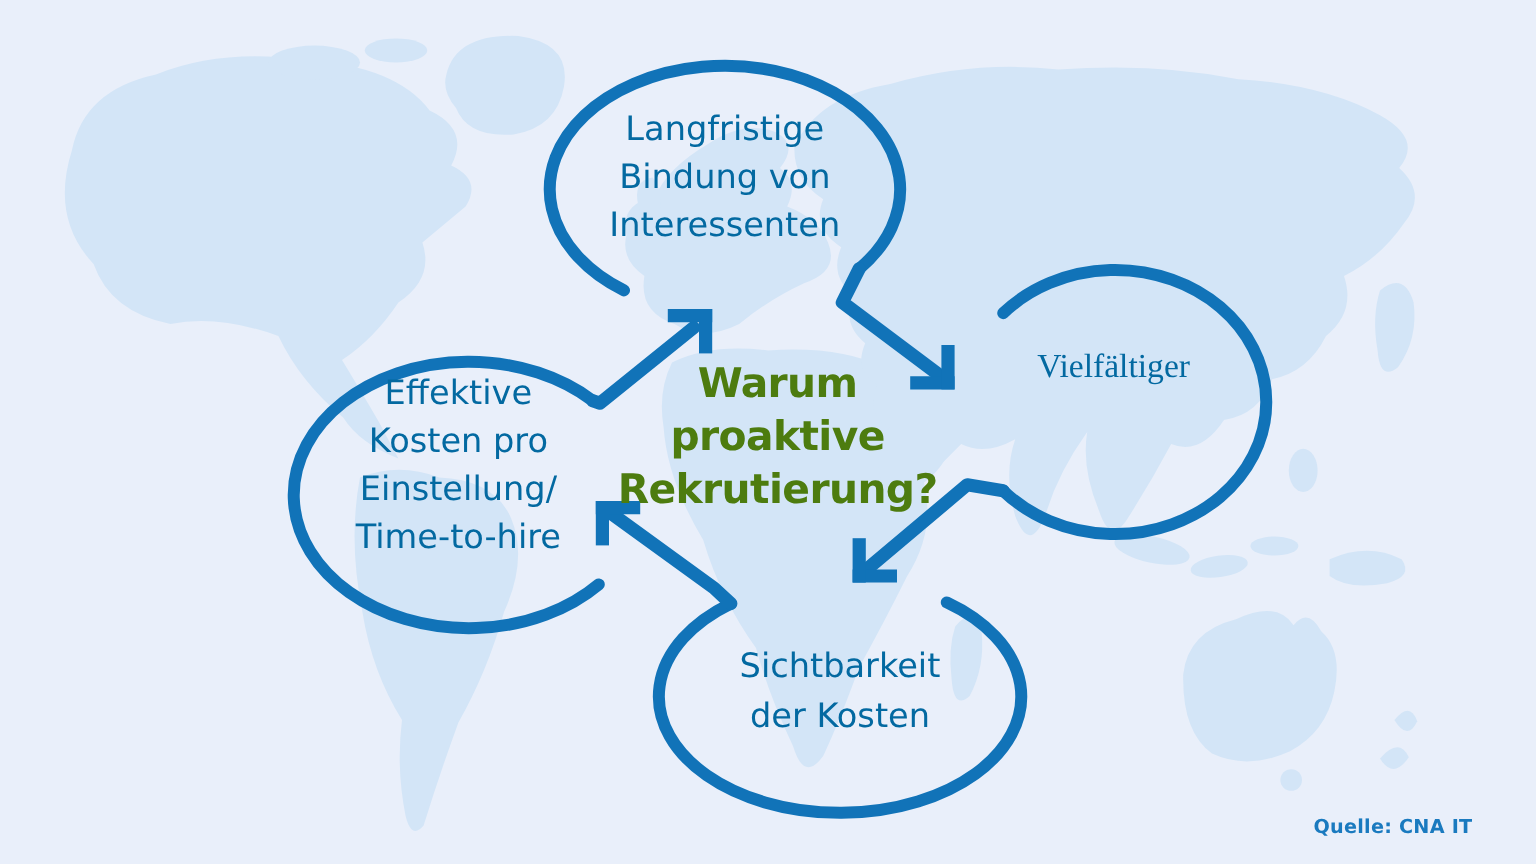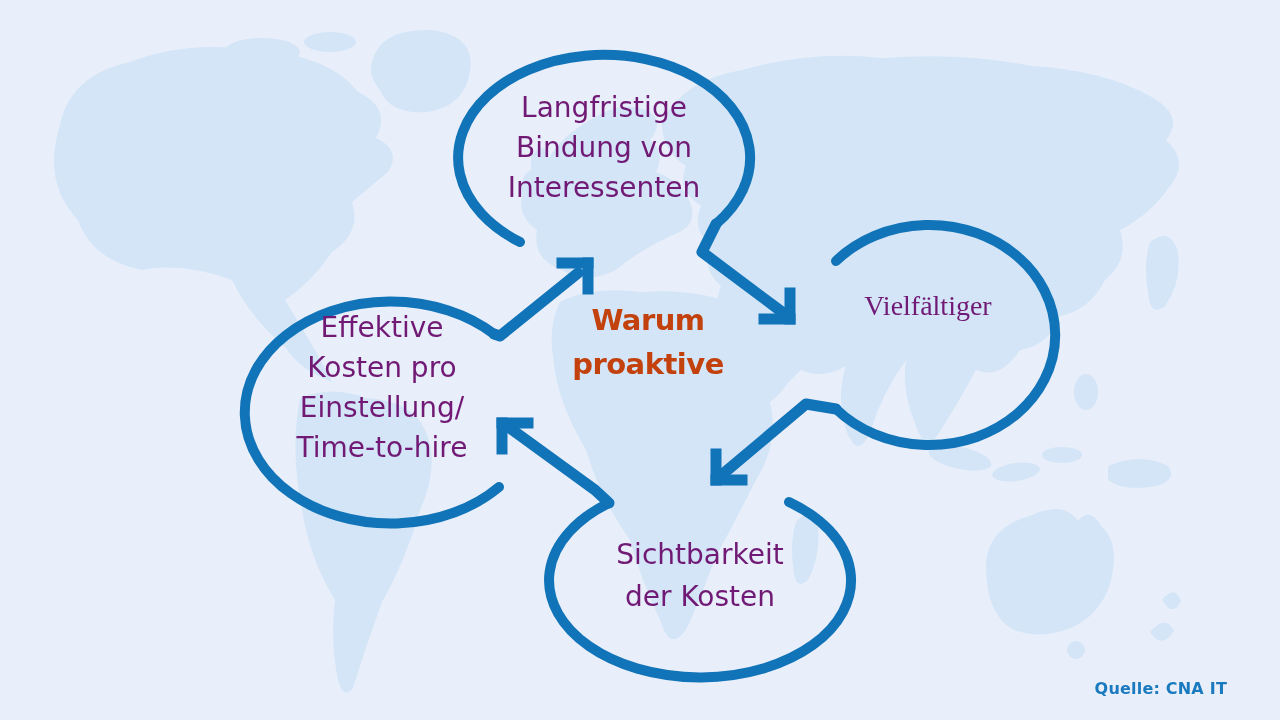--- a/index.html
+++ b/index.html
@@ -9,26 +9,26 @@
     font-family:"DejaVu Sans","Liberation Sans",sans-serif;
   }
   .layer{position:absolute;left:0;top:0;width:1280px;height:720px;}
   svg{display:block;}
   .land{fill:#d3e5f7;stroke:none;}
   .bubble{fill:none;stroke:#1173b8;stroke-width:10;stroke-linecap:round;}
   .shaft{fill:none;stroke:#1173b8;stroke-width:11;stroke-linecap:round;stroke-linejoin:round;}
   .head{stroke:#1173b8;stroke-width:11;stroke-linecap:square;}
   .label{
     position:absolute;width:310px;text-align:center;
-    color:#701a75;font-size:28px;line-height:40px;font-weight:500;
+    color:#0369a1;font-size:28px;line-height:40px;font-weight:500;
   }
   .label.two{line-height:42px;}
   .center-question{
     position:absolute;left:493px;top:298px;width:310px;text-align:center;
-    color:#c2410c;font-size:29px;line-height:44px;font-weight:bold;
+    color:#4d7c0f;font-size:34px;line-height:44px;font-weight:bold;
     letter-spacing:-0.5px;
   }
   .source{
     position:absolute;right:53px;top:679px;
     color:#1a7abf;font-size:16px;font-weight:bold;letter-spacing:0.2px;text-align:center;
   }
 </style>
 </head>
 <body>
 
@@ -118,17 +118,18 @@
   <div class="label" style="left:227px;top:308px;">
     <div>Effektive</div>
     <div>Kosten pro</div>
     <div>Einstellung/</div>
     <div>Time-to-hire</div>
   </div>
 
   <div class="center-question">
     <div>Warum</div>
     <div>proaktive</div>
+    <div>Rekrutierung?</div>
   </div>
 
   <div class="source">Quelle: CNA IT</div>
 
 </div>
 
 </body></html>

